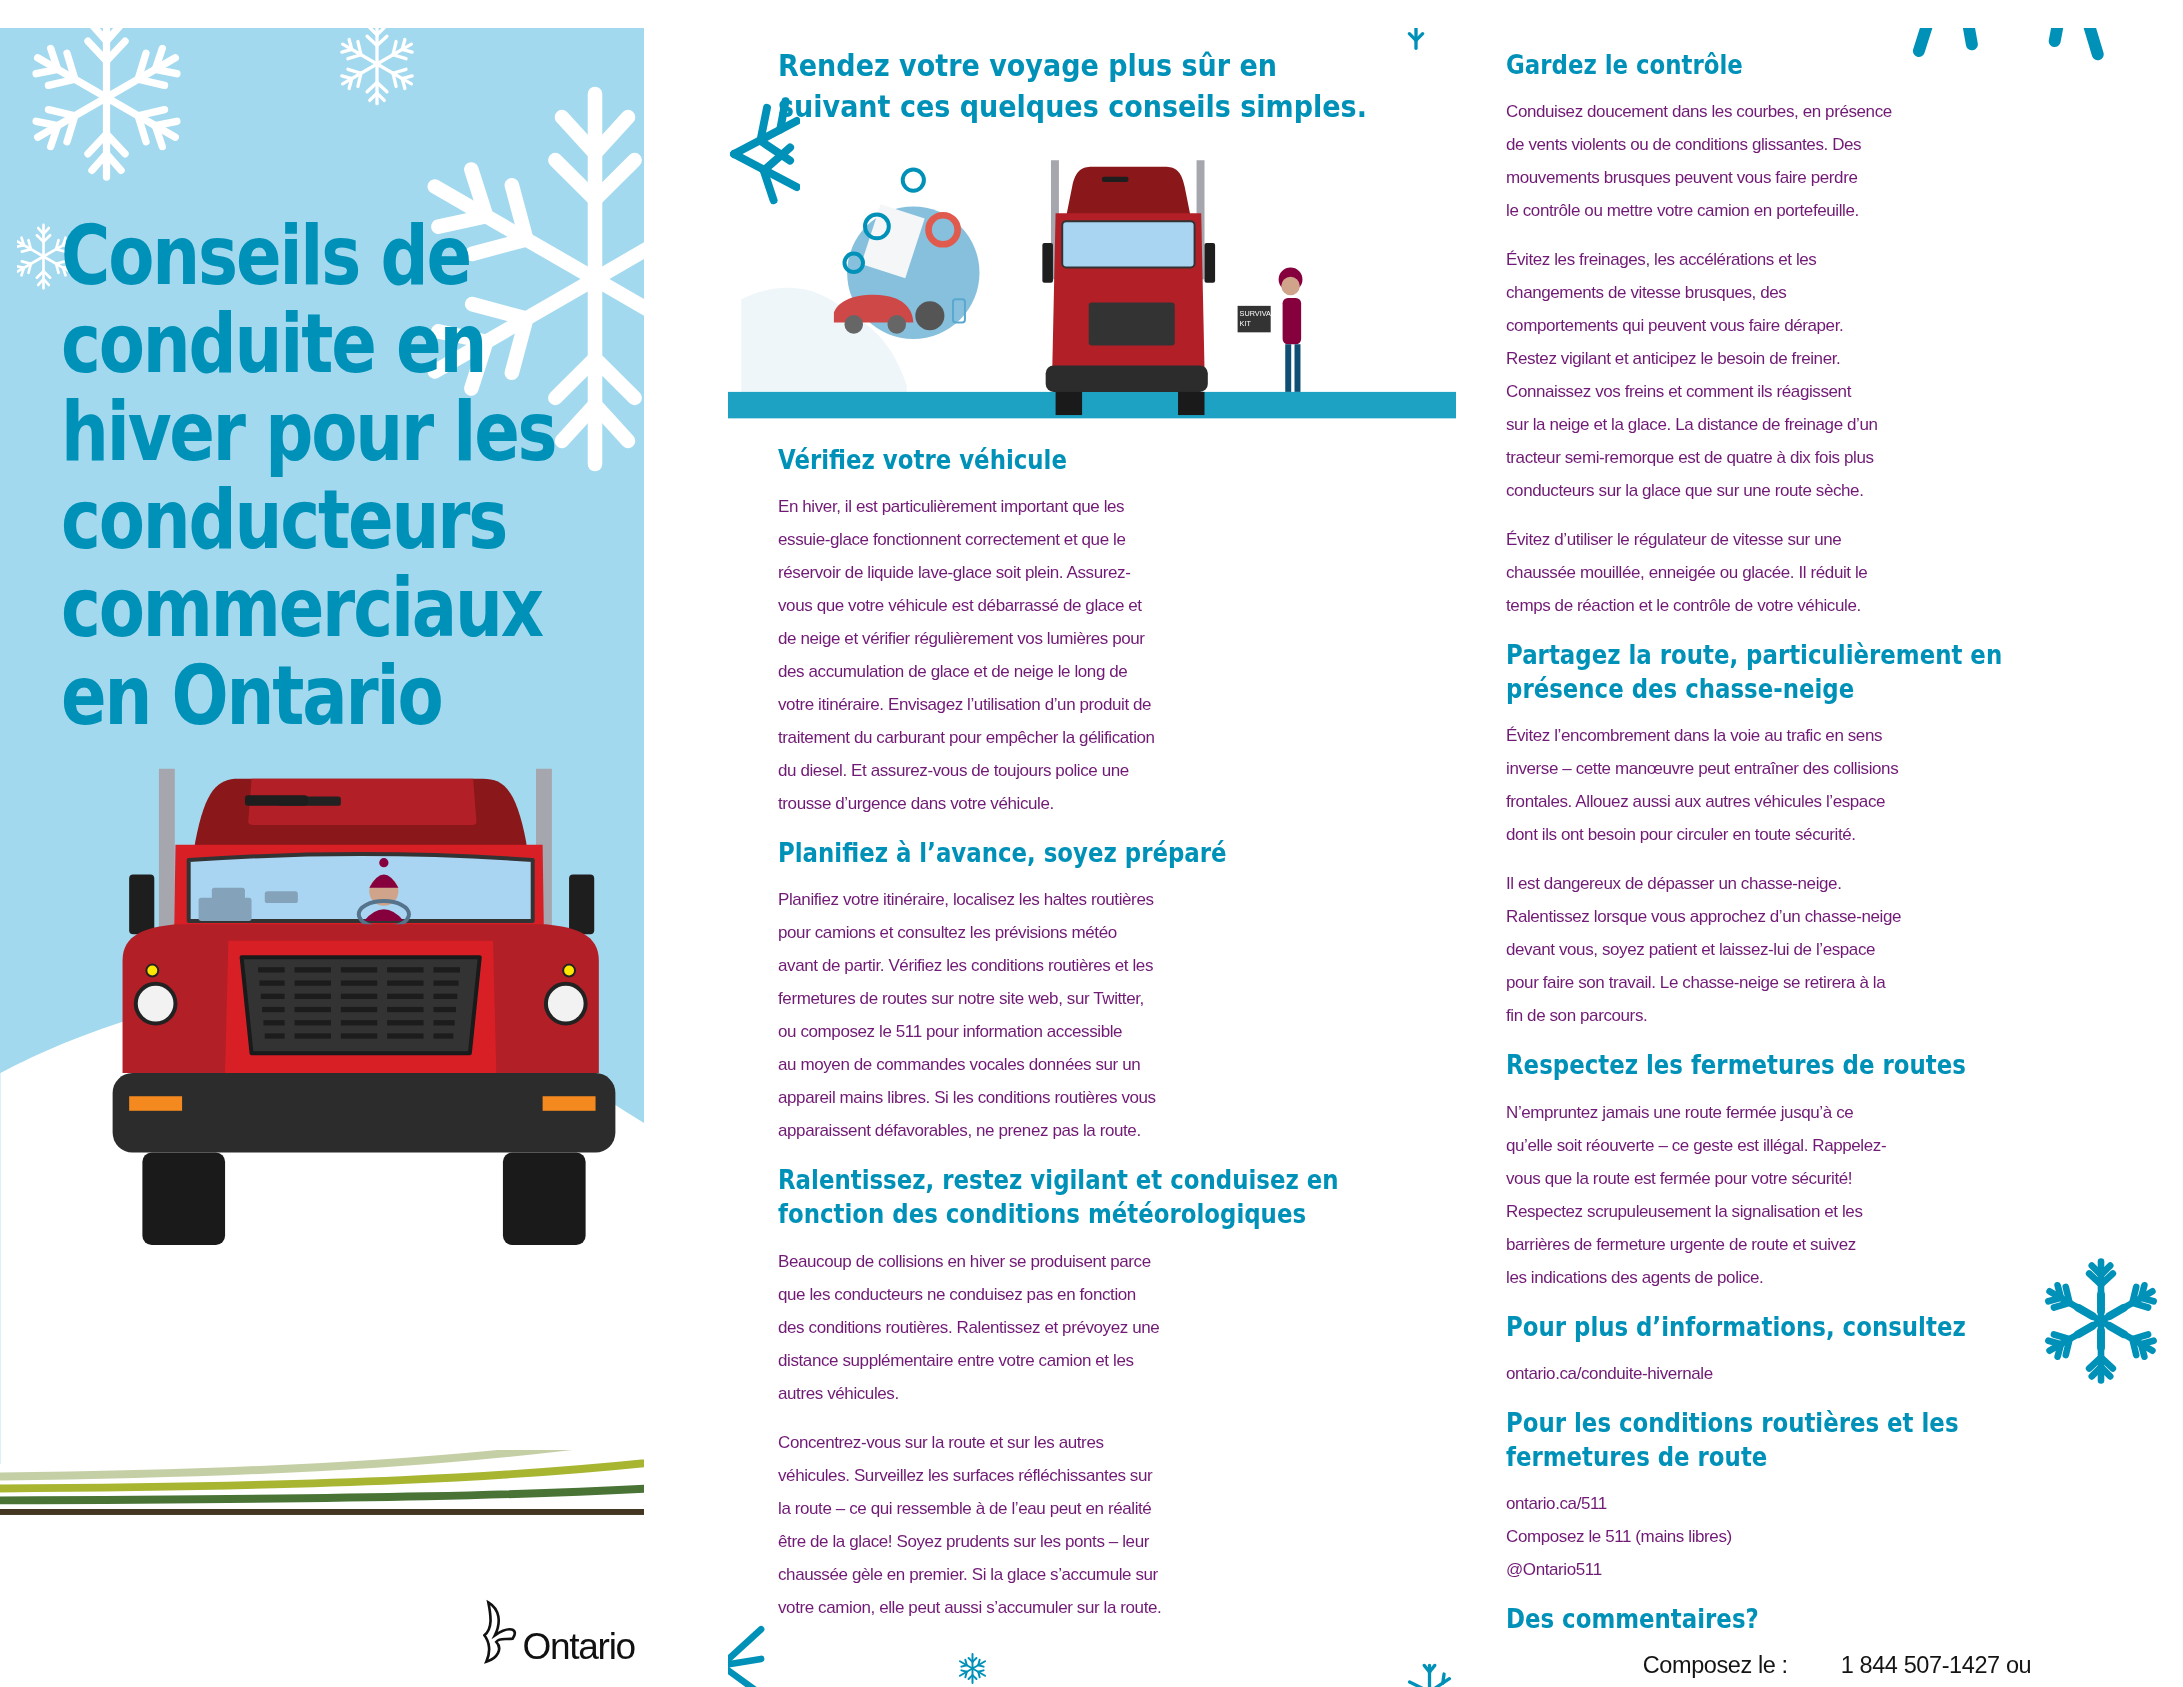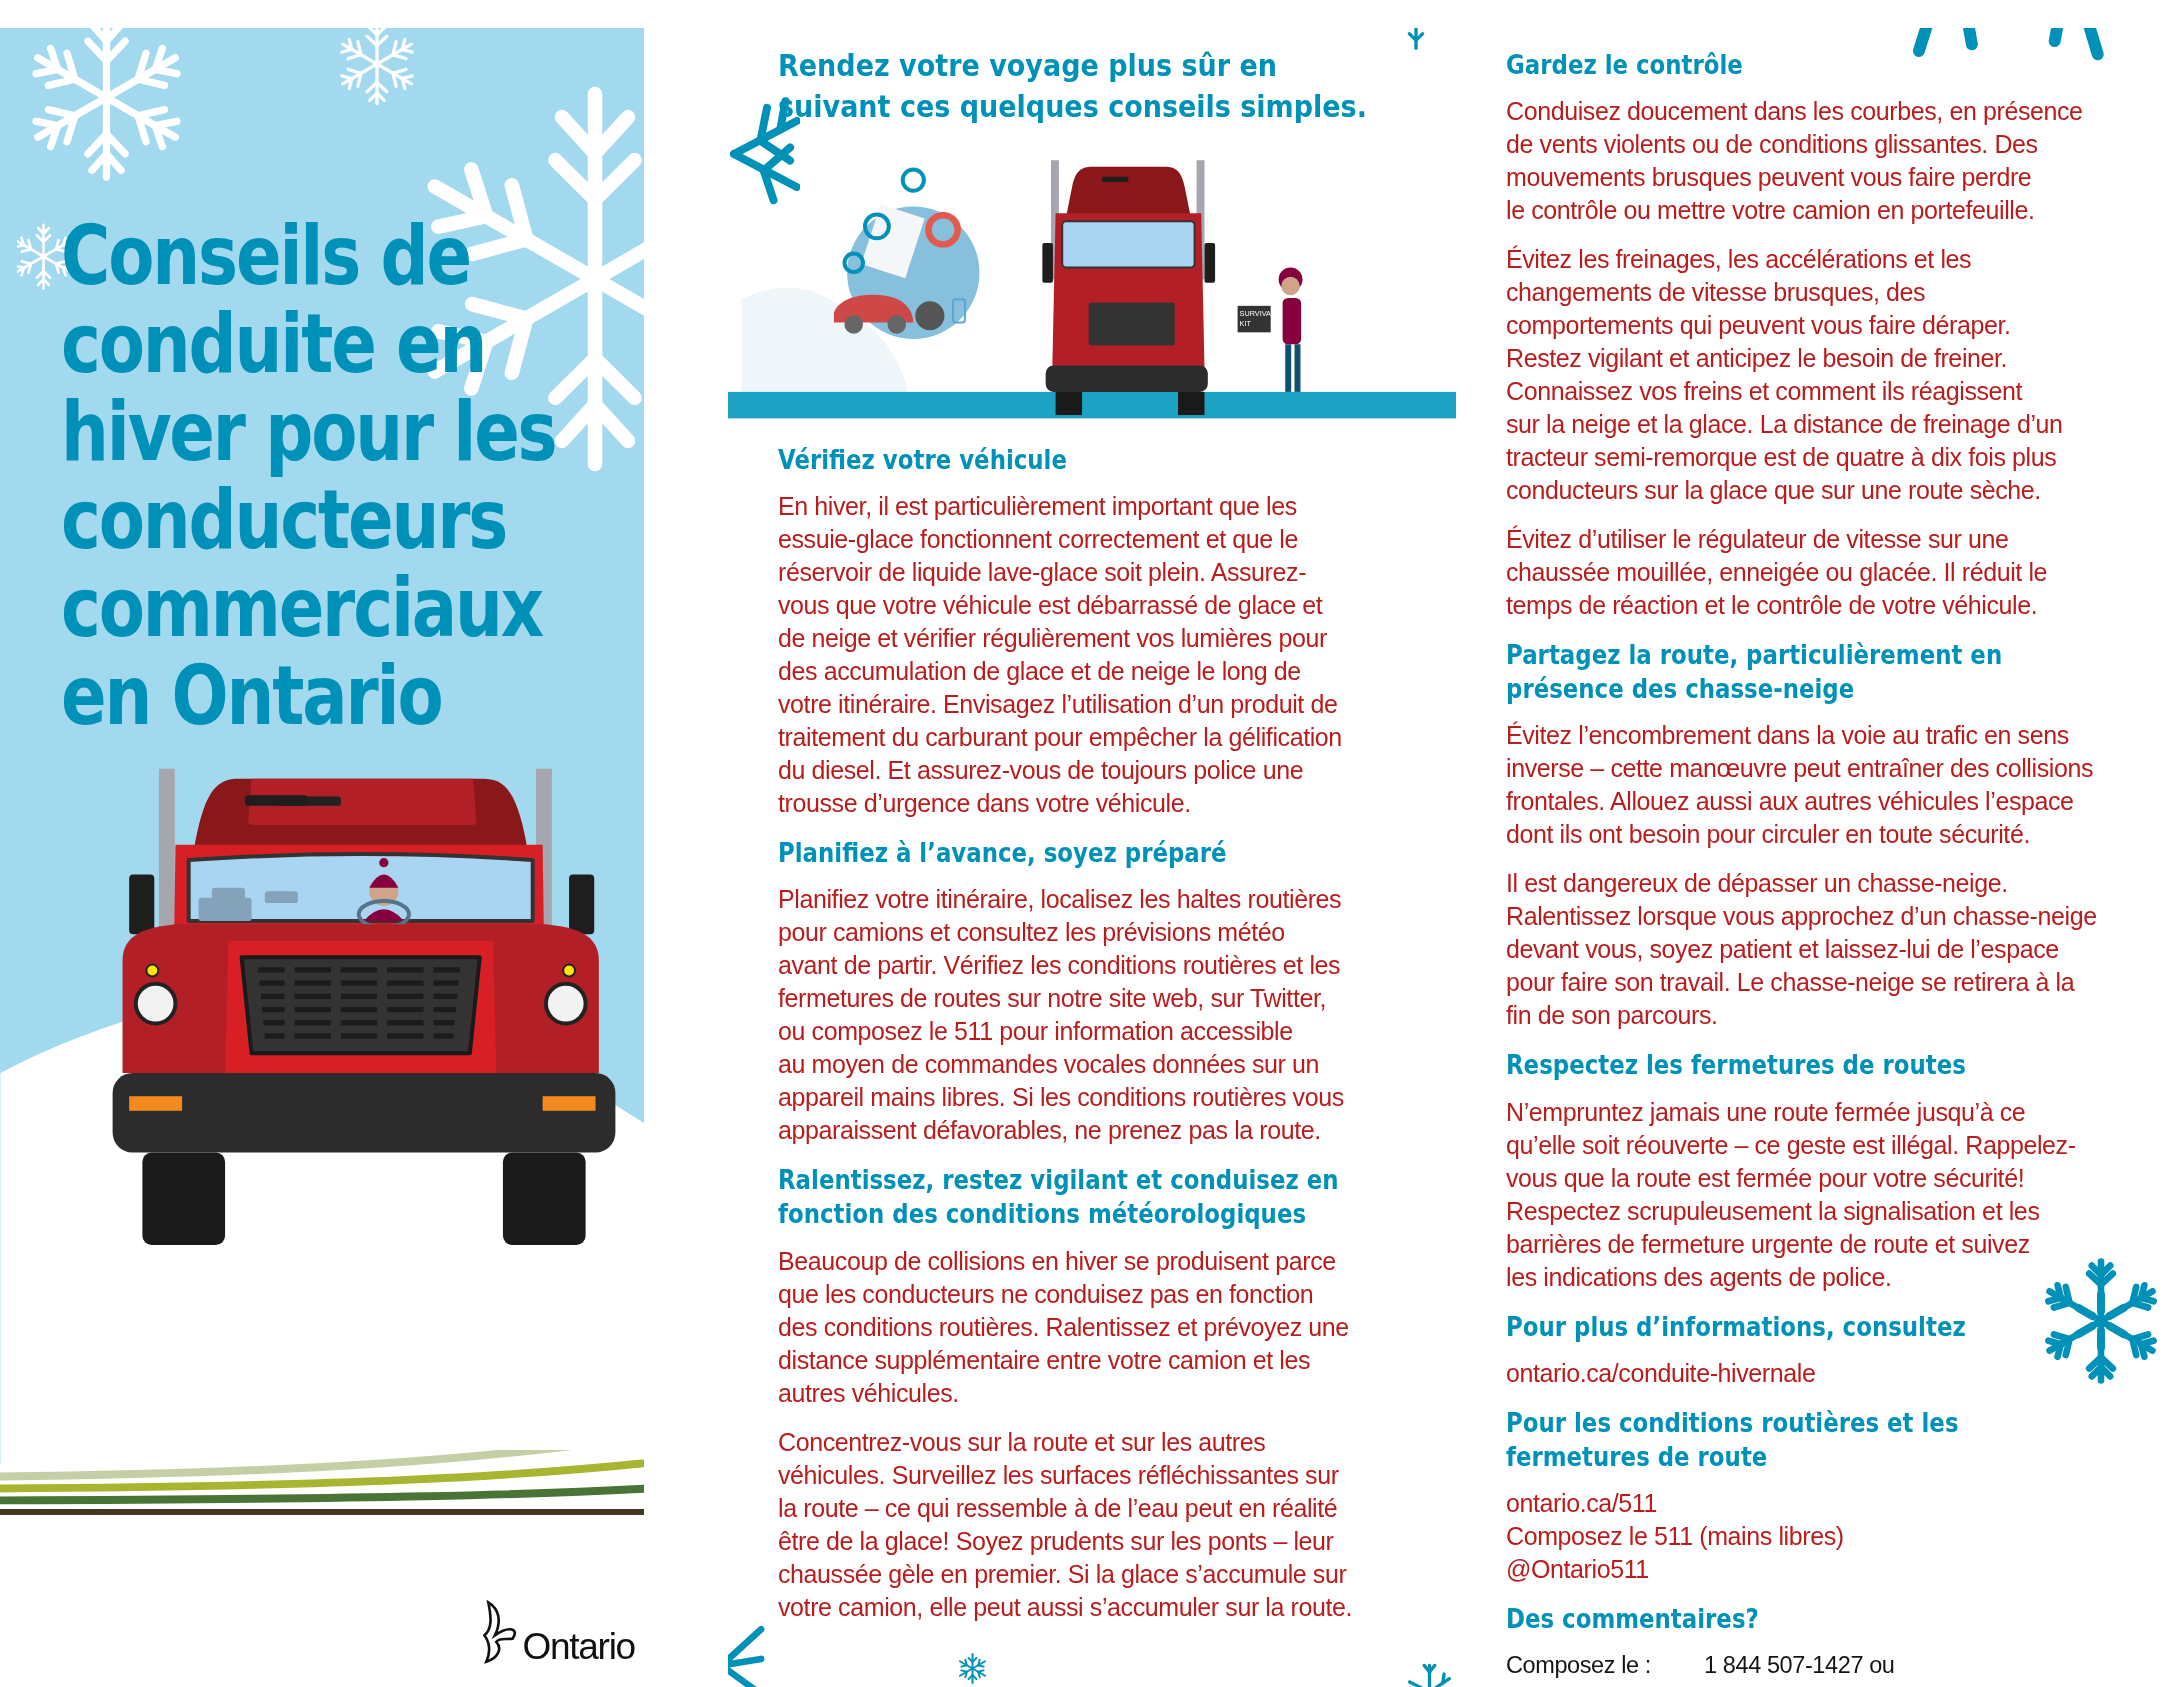--- a/index.html
+++ b/index.html
@@ -18,26 +18,26 @@
 
   .tagline { position:absolute; left:778px; top:17px; width:662px; margin:0;
      font-family:"DejaVu Sans", sans-serif; font-weight:bold; font-size:30px; line-height:41px;
      color:#0091b8; transform:scaleX(0.9); transform-origin:left top; }
 
   .col { position:absolute; width:662px; }
   .col-mid { left:778px; top:415px; }
   .col-right { left:1505px; top:20px; }
   .sec-h { font-family:"DejaVu Sans", sans-serif; font-weight:bold; font-size:26px; line-height:34px;
      color:#0091b8; margin:0 0 13.2px 0; transform:scaleX(0.88); transform-origin:left top; width:748px; }
-  .para { font-size:25px; line-height:33px; color:#b91c1c; margin:0 0 16px 0; letter-spacing:-0.4px; }
+  .para { font-size:17px; line-height:33px; color:#701a75; margin:0 0 16px 0; letter-spacing:-0.4px; }
   .line { display:block; white-space:nowrap; }
   .sec { margin-bottom:13.2px; }
 
   .contact-table { font-size:23.5px; line-height:33px; color:#141414; letter-spacing:-0.4px; }
-  .contact-row { display:flex; }
+  .contact-row { display:flex;justify-content:center; }
   .contact-label { width:198px; }
 
   .ontario-logo { position:absolute; left:483px; top:1571px; display:flex; align-items:flex-end; }
   .ontario-word { font-size:37px; color:#111; letter-spacing:-1.3px; margin-left:2.6px; line-height:37px; }
 
   svg { display:block; }
   .abs { position:absolute; }
 </style>
 </head>
 <body>

